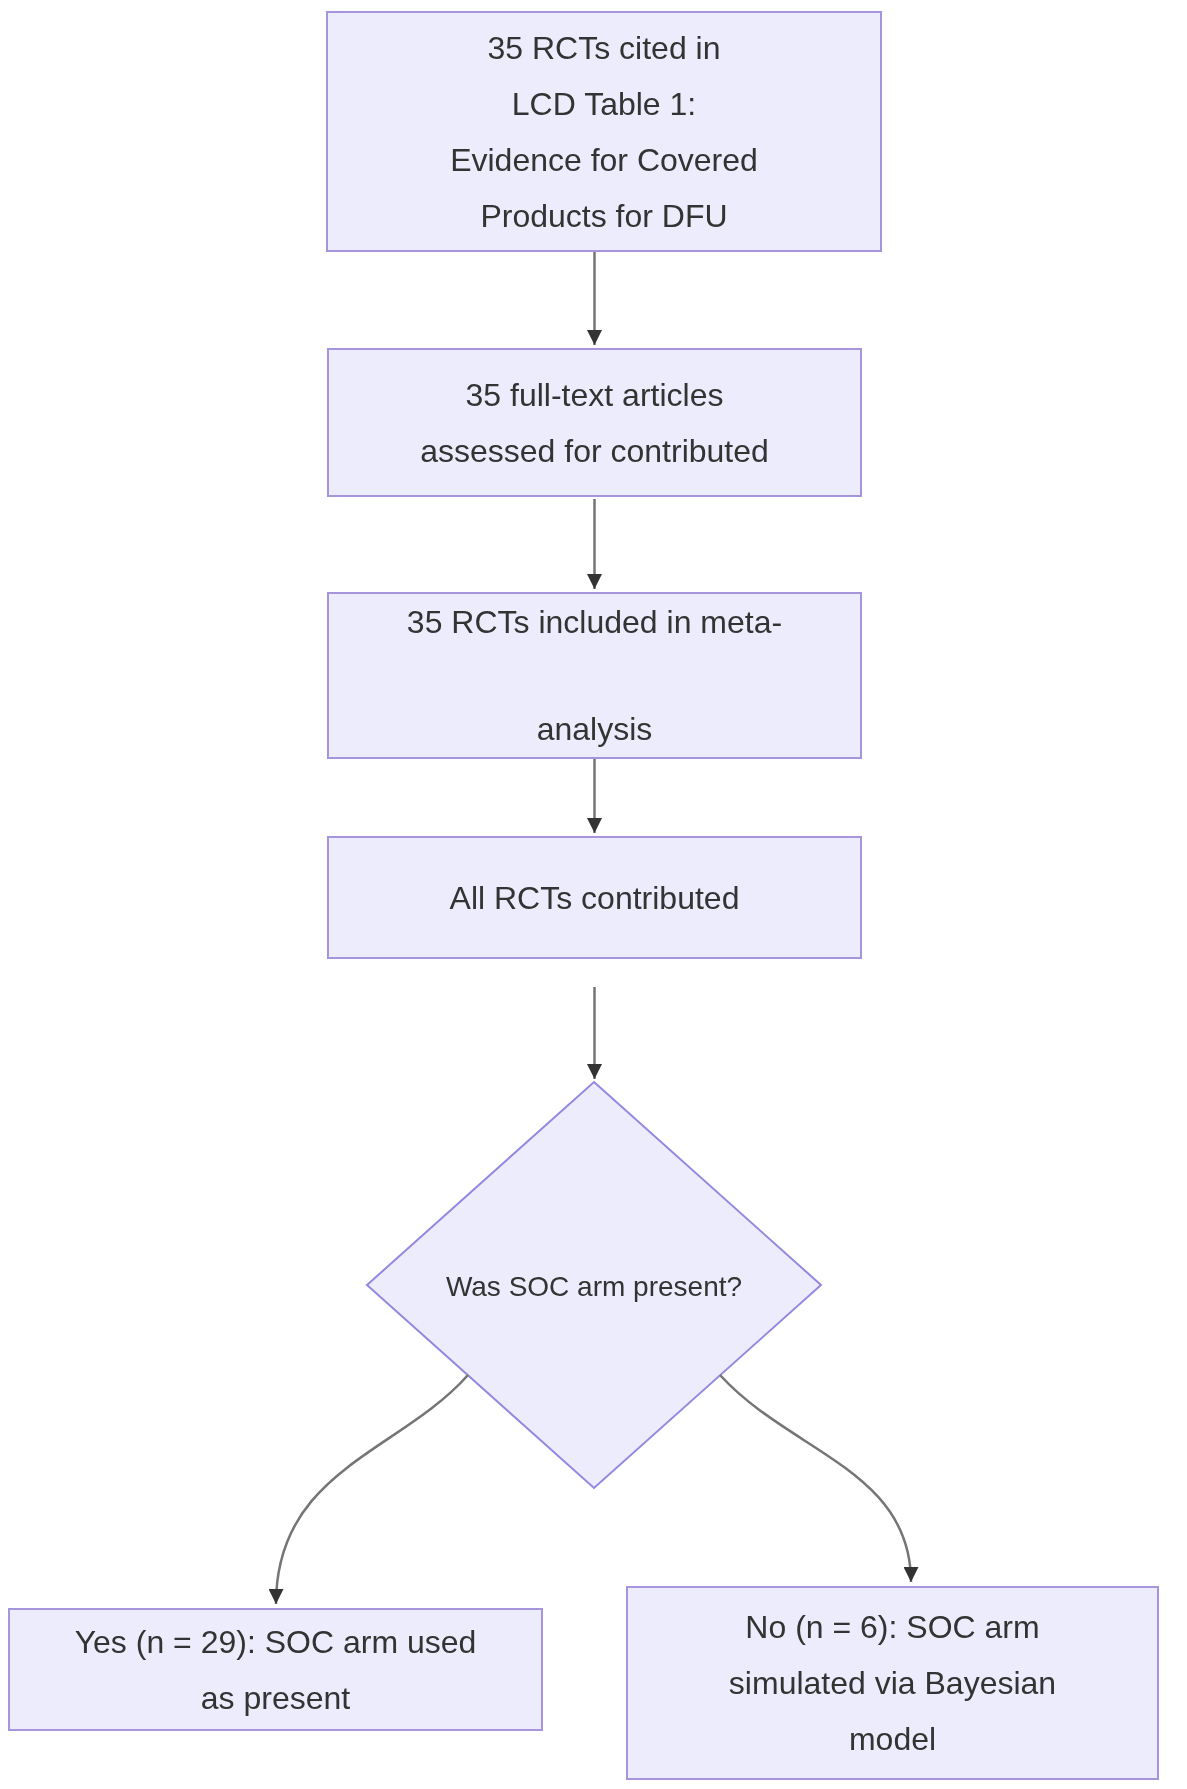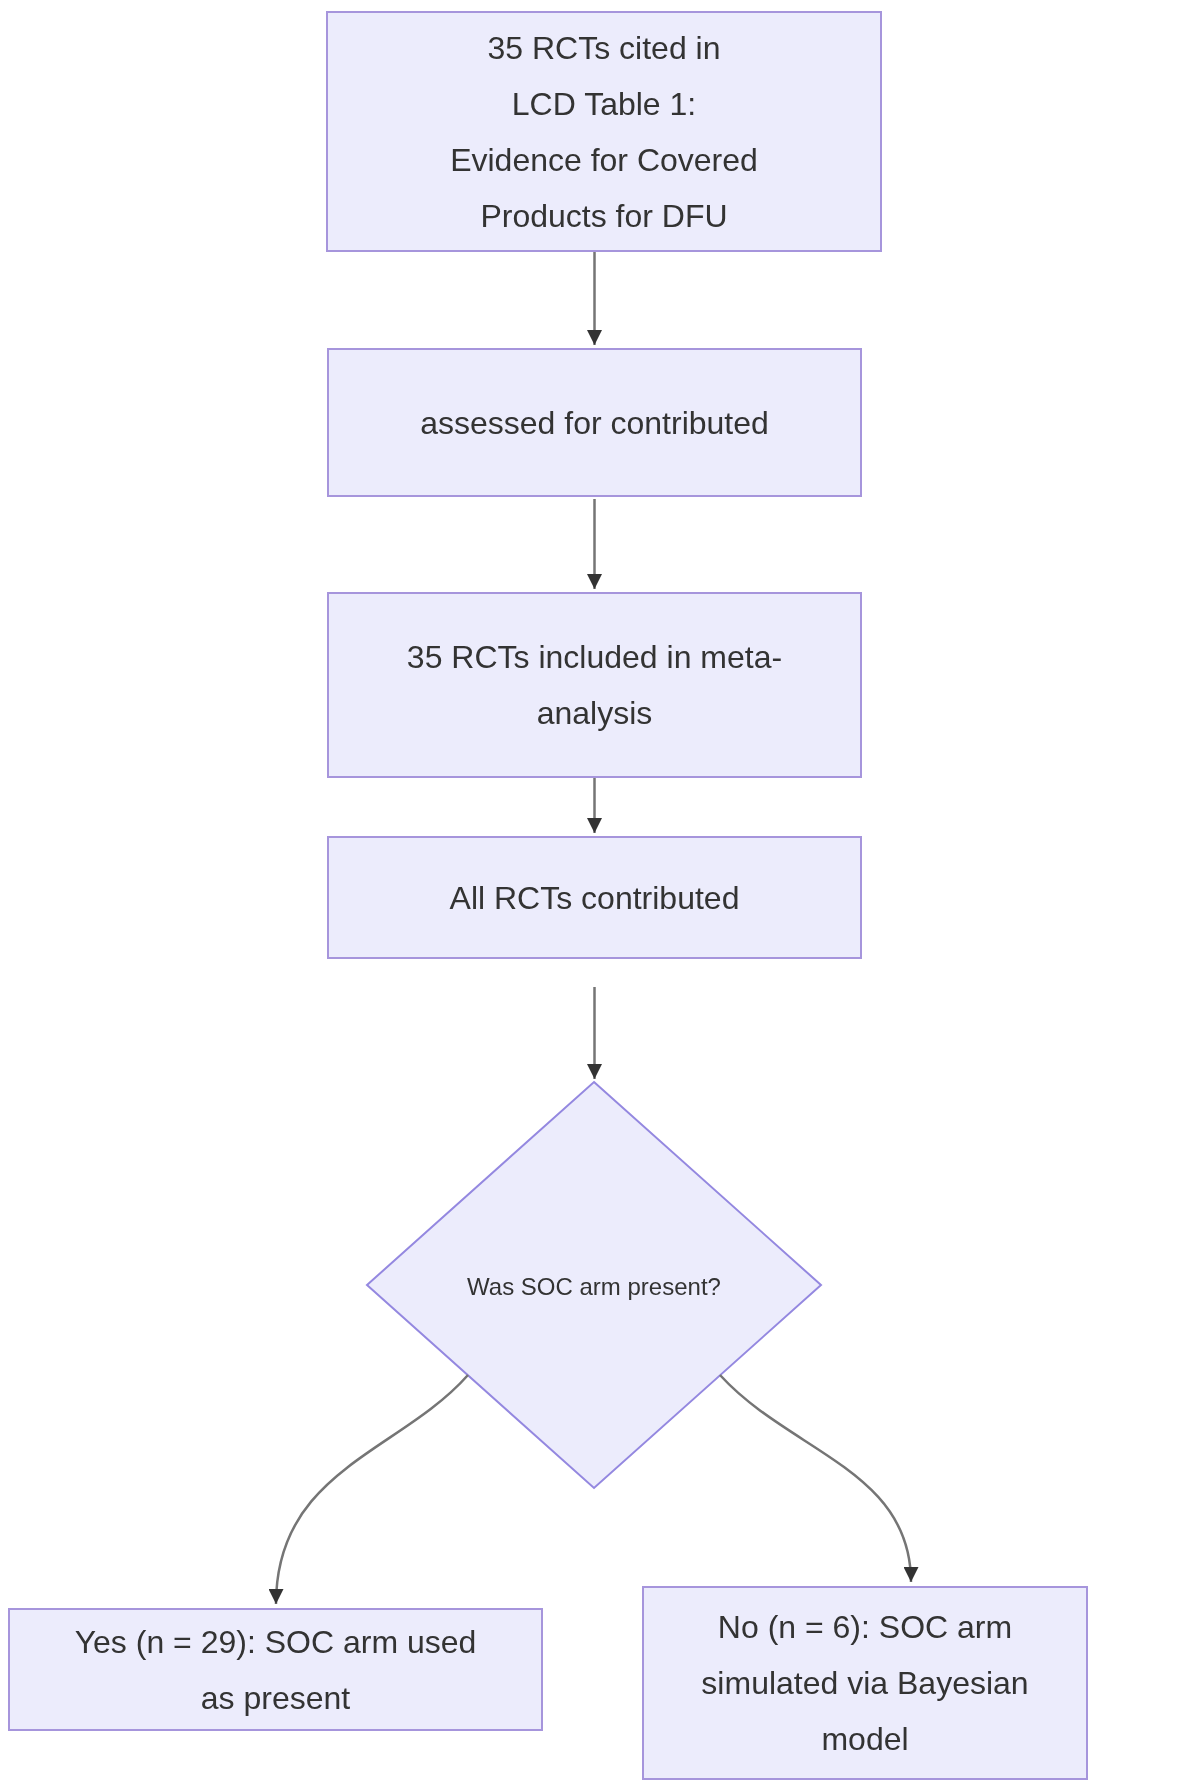--- a/index.html
+++ b/index.html
@@ -31,32 +31,32 @@
     display:flex;flex-direction:column;justify-content:center;align-items:center;
     color:var(--text-color);
     font-size:32px;line-height:56px;
     text-align:center;
   }
   .line{display:block;white-space:nowrap;}
   .diamond-label{
     position:absolute;
     display:flex;justify-content:center;align-items:center;
     color:var(--text-color);
-    font-size:24px;line-height:56px;
+    font-size:28px;line-height:56px;
     text-align:center;
     background:transparent;
   }
   
   .node-cited      {left:326px; top:11px;   width:556px; height:241px;}
   .node-fulltext   {left:327px; top:348px;  width:535px; height:149px;}
-  .node-included   {left:327px; top:592px;  width:535px; height:186px;}
+  .node-included   {left:327px; top:592px;  width:535px; height:167px;justify-content:space-between;}
   .node-contributed{left:327px; top:836px;  width:535px; height:123px;}
   .label-decision  {left:374px; top:1231px; width:440px; height:112px;}
   .node-yes        {left:8px;   top:1608px; width:535px; height:123px;}
-  .node-no         {left:642px; top:1586px; width:446px; height:194px;}
+  .node-no         {left:626px; top:1586px; width:533px; height:194px;}
 </style>
 </head>
 <body>
 
 <div class="canvas">
 
   <svg class="edge-layer" viewBox="0 0 1187 1789">
     <defs>
       <marker id="arrow" viewBox="0 0 10 10" refX="10" refY="5" markerUnits="userSpaceOnUse" markerWidth="18" markerHeight="15" orient="auto">
         <path class="arrowhead" d="M0,0 L10,5 L0,10 z"></path>
@@ -75,20 +75,21 @@
   </svg>
 
   <div class="node node-cited">
     <span class="line">35 RCTs cited in</span>
     <span class="line">LCD Table 1:</span>
     <span class="line">Evidence for Covered</span>
     <span class="line">Products for DFU</span>
   </div>
 
   <div class="node node-fulltext">
+    <span class="line">35 full-text articles</span>
     <span class="line">assessed for contributed</span>
   </div>
 
   <div class="node node-included">
     <span class="line">35 RCTs included in meta-</span>
     <span class="line">analysis</span>
   </div>
 
   <div class="node node-contributed">
     <span class="line">All RCTs contributed</span>

